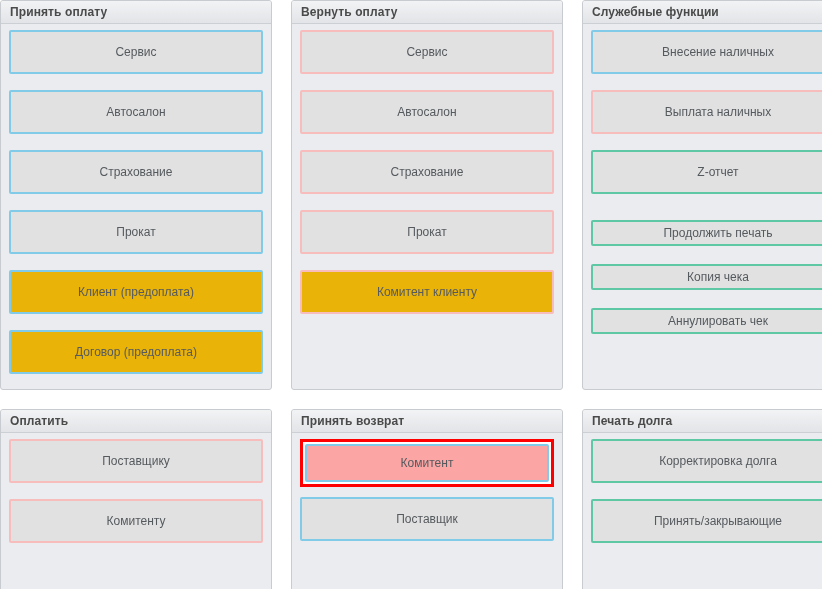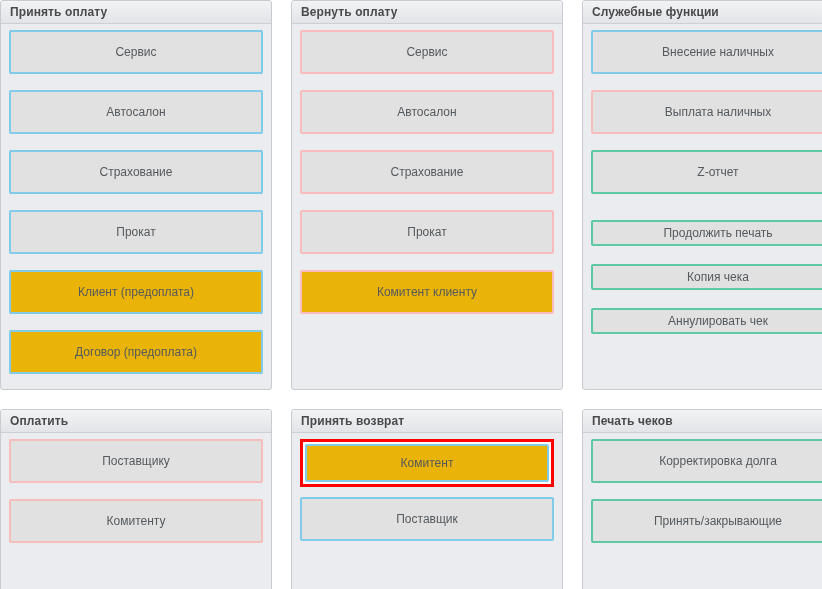--- a/index.html
+++ b/index.html
@@ -79,21 +79,21 @@
   }
   .btn:last-child { margin-bottom: 0; }
 
   
   .btn.c-blue  { border-color: #82cbe8; }
   .btn.c-pink  { border-color: #f7bcbc; }
   .btn.c-green { border-color: #5ec8a4; }
 
   
   .btn.f-white { background: #eab308; }
-  .btn.f-blue  { background: #eab308; }
+  .btn.f-blue  { background: #fca5a5; }
 
   
   .btn.compact {
     height: 26px;
     flex: 0 0 26px;
     margin-bottom: 8px;
     margin-top: 10px;
   }
 
   
@@ -210,21 +210,21 @@
             <span>Комитент</span>
           </div>
         </div>
         <div class="btn c-blue ">
           <span>Поставщик</span>
         </div>
       </div>
     </div>
     <div class="panel">
       <div class="panel-header">
-        <span class="panel-title">Печать чеков</span>
+        <span class="panel-title">Печать долга</span>
       </div>
       <div class="panel-body">
         <div class="btn c-green ">
           <span>Корректировка долга</span>
         </div>
         <div class="btn c-green ">
           <span>Принять/закрывающие</span>
         </div>
       </div>
     </div>

